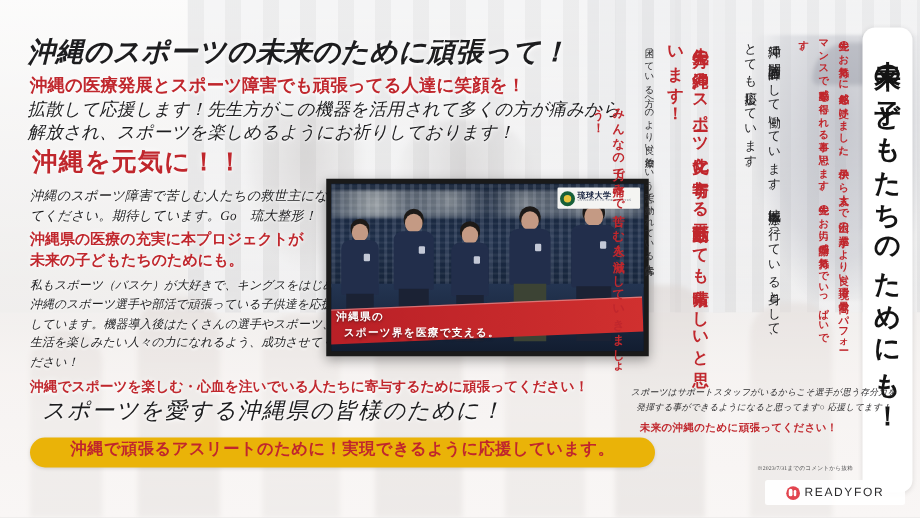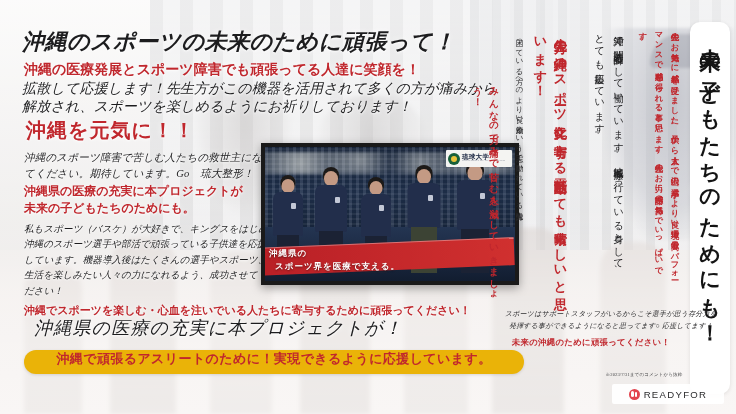--- a/index.html
+++ b/index.html
@@ -307,21 +307,21 @@
 未来の子どもたちのためにも。</div>
 
   <div class="t dark shadowed" id="para-4">私もスポーツ（バスケ）が大好きで、キングスをはじめ
 沖縄のスポーツ選手や部活で頑張っている子供達を応援
 しています。機器導入後はたくさんの選手やスポーツ、
 生活を楽しみたい人々の力になれるよう、成功させてく
 ださい！</div>
 
   <div class="t red shadowed" id="line-red-2">沖縄でスポーツを楽しむ・心血を注いでいる人たちに寄与するために頑張ってください！</div>
 
-  <div class="t dark shadowed" id="headline-3">沖縄県の医療の充実に本プロジェクトが！</div>
+  <div class="t dark shadowed" id="headline-3">スポーツを愛する沖縄県の皆様のために！</div>
 
   <div id="pill">
     <span>沖縄で頑張るアスリートのために！実現できるように応援しています。</span>
   </div>
 
   <div id="photo-card">
     <div id="photo-inner">
       <div class="arena-crowd"></div>
       <div class="arena-lights"></div>
       <div class="arena-floor"></div>

